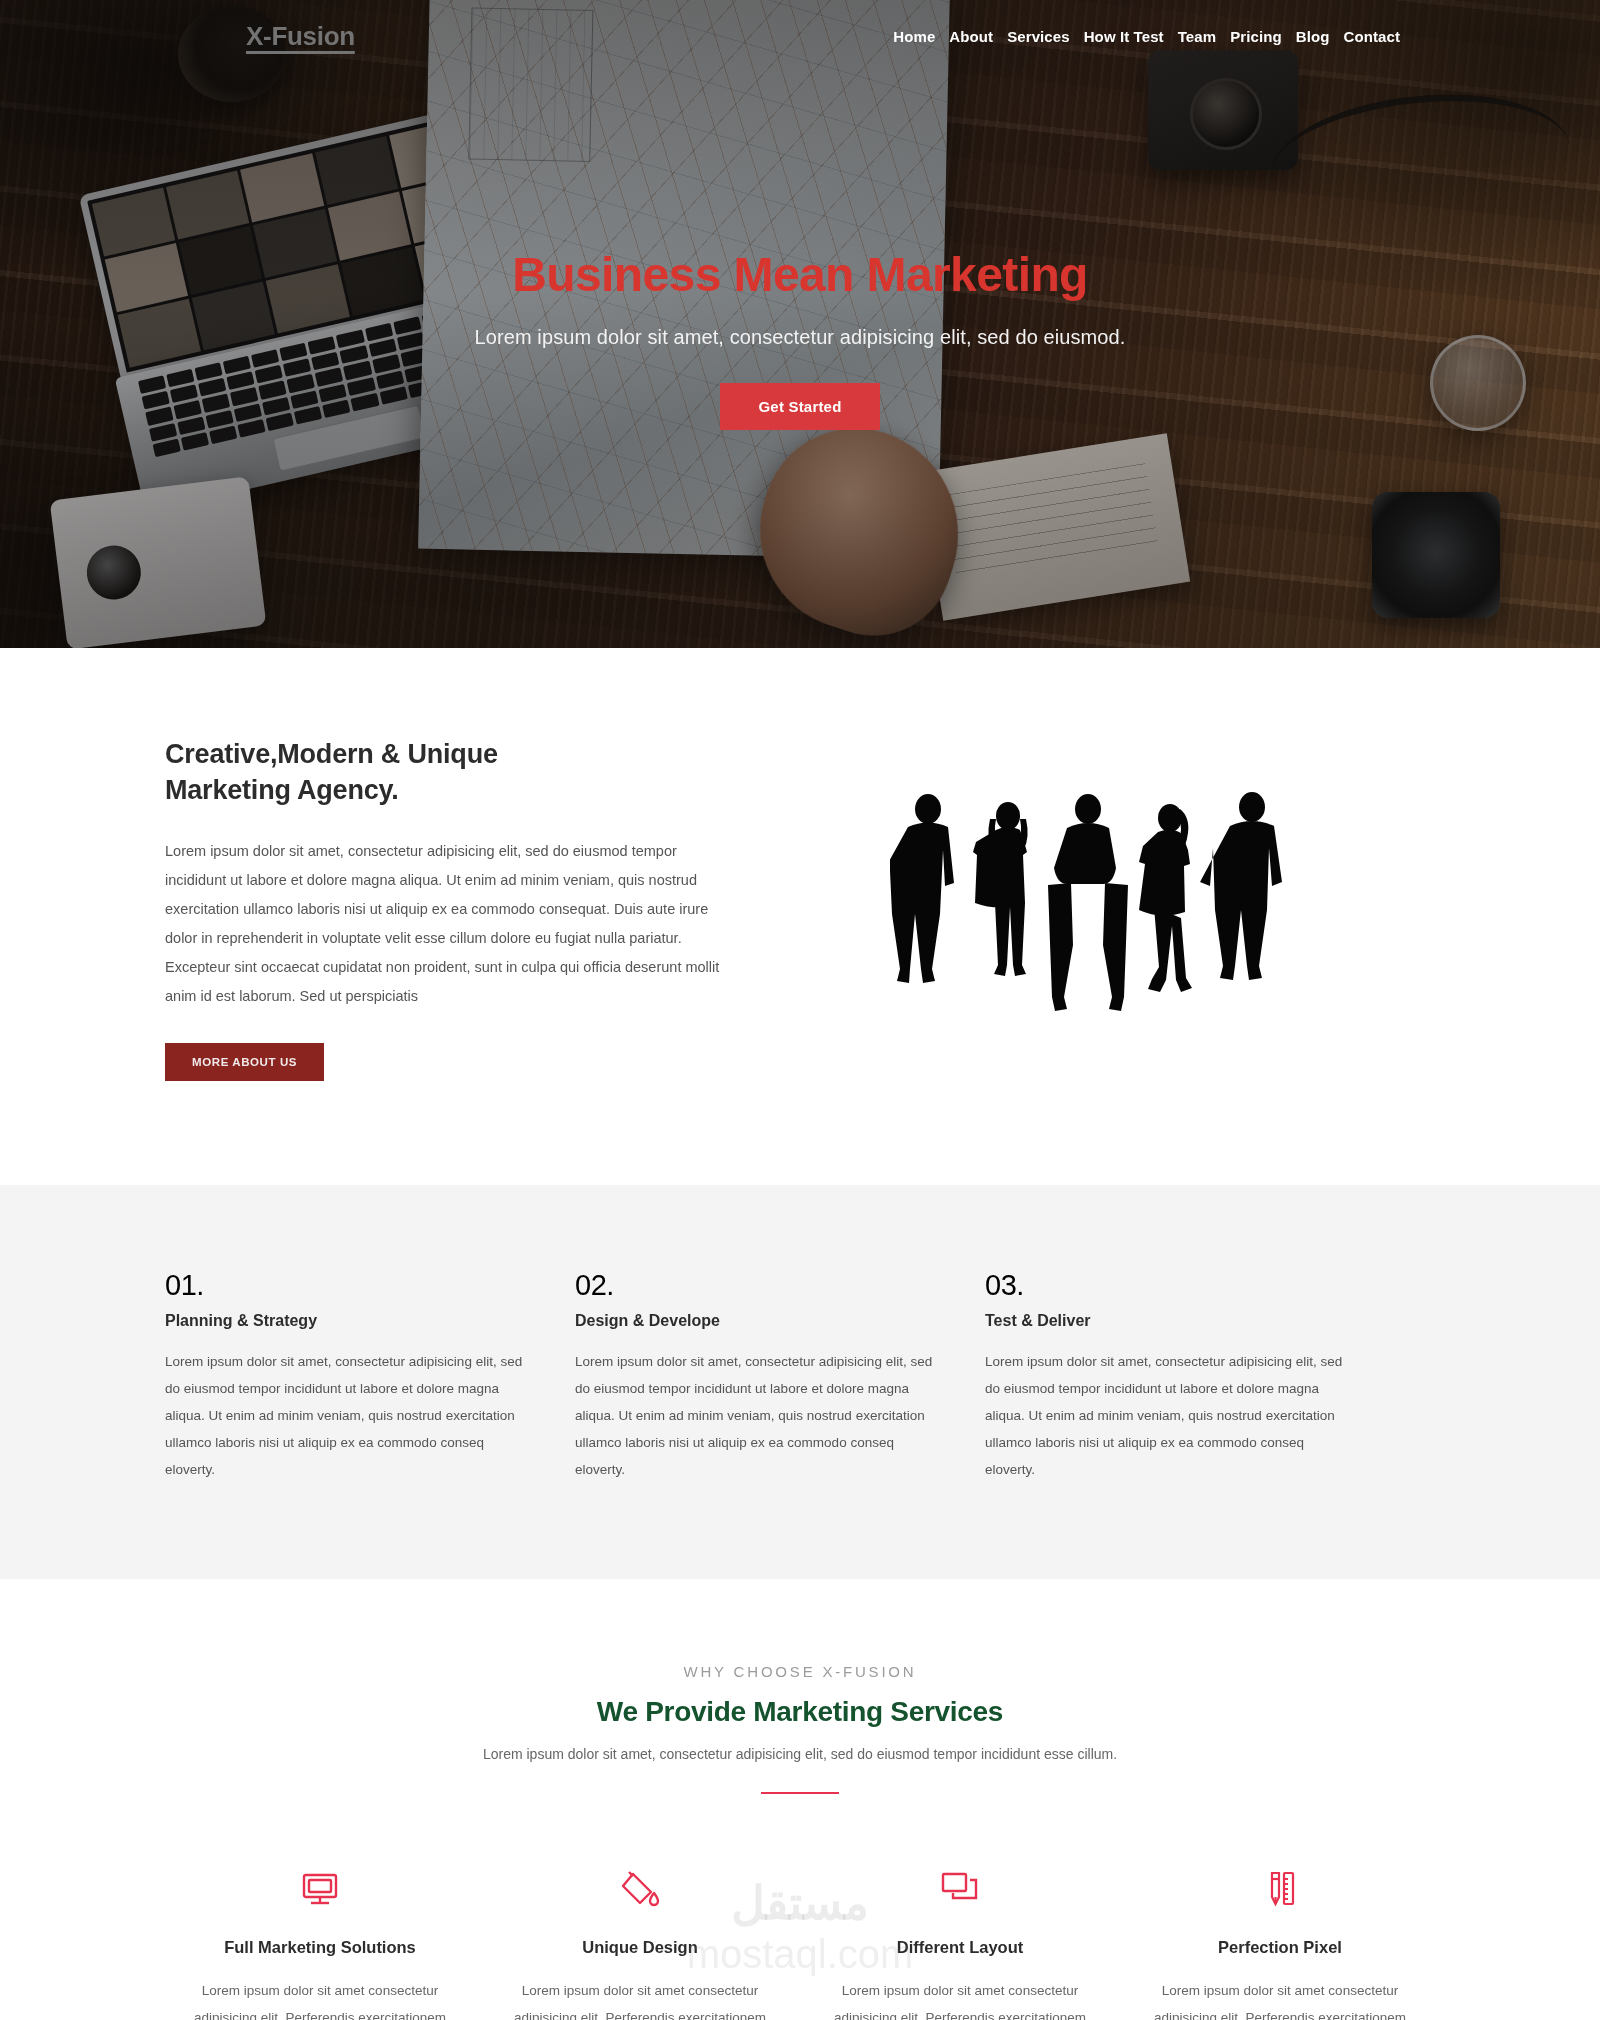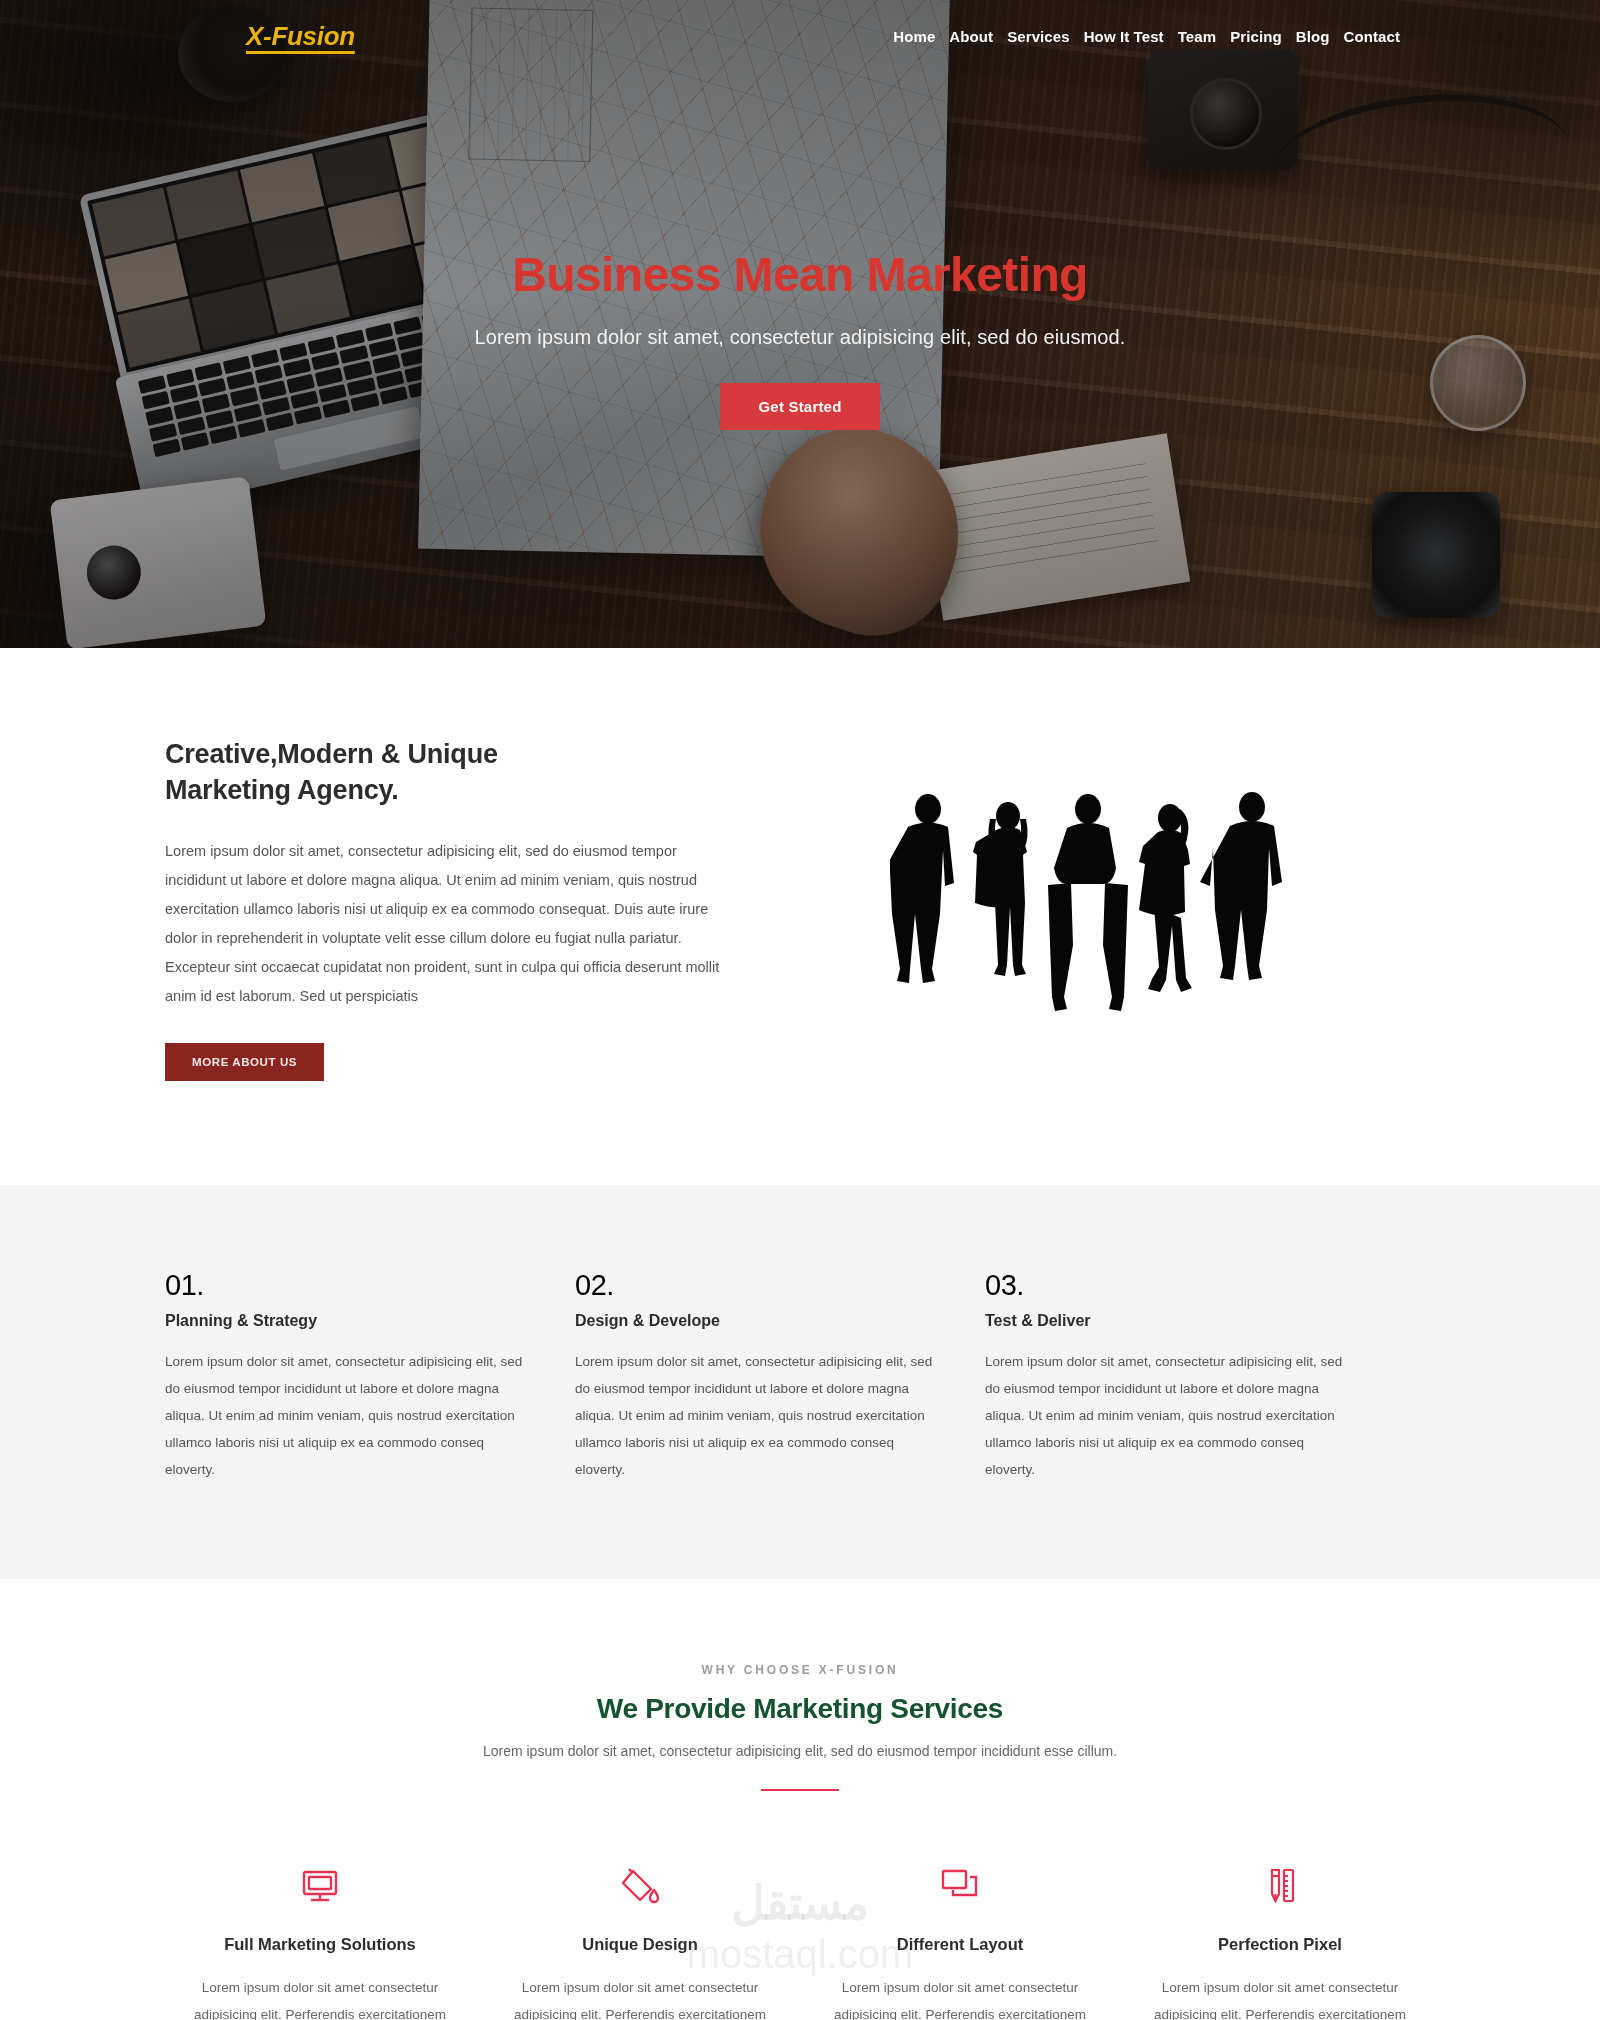--- a/index.html
+++ b/index.html
@@ -169,26 +169,25 @@
   }
 
   
   .nav {
     position:absolute; top:0; left:0; right:0; height:72px;
     display:flex; align-items:center;
     padding:0 200px 0 246px;
     z-index:6;
   }
   .logo{
-    font-size:26px; font-weight:bold; color:#eab308;
+    font-size:26px; font-weight:bold; color:#737373;
     text-decoration:underline; text-underline-offset:6px;
     text-decoration-thickness:3px;
     letter-spacing:-.3px;
     cursor:pointer;
-    font-style:italic;
   }
   .nav-links{ margin-left:auto; display:flex; align-items:center; gap:14px; }
   .nav-links a{
     color:#fff; font-size:15px; font-weight:bold; text-decoration:none;
     letter-spacing:.1px; white-space:nowrap;
   }
 
   .hero-content{
     position:absolute; left:0; right:0; top:248px;
     text-align:center; z-index:5;
@@ -242,21 +241,21 @@
   .step-title{
     margin-top:10px; font-size:16px; font-weight:bold; color:#2c2c2c;
   }
   .step-p{
     margin-top:18px; font-size:13.5px; line-height:2.0; color:#555;
   }
 
   
   .services{ background:#fff; padding:84px 0 70px; text-align:center; }
   .eyebrow{
-    font-size:12px; letter-spacing:2.8px; color:#9b9b9b; font-weight:700;
+    font-size:15px; letter-spacing:2.8px; color:#9b9b9b; font-weight:400;
   }
   .services-h2{
     margin-top:16px; font-size:28px; font-weight:bold; color:#14532d;
     letter-spacing:-.3px;
   }
   .services-sub{
     margin-top:18px; font-size:14px; color:#666;
   }
   .rule{
     width:78px; height:2px; background:#e8314f; margin:30px auto 0;

